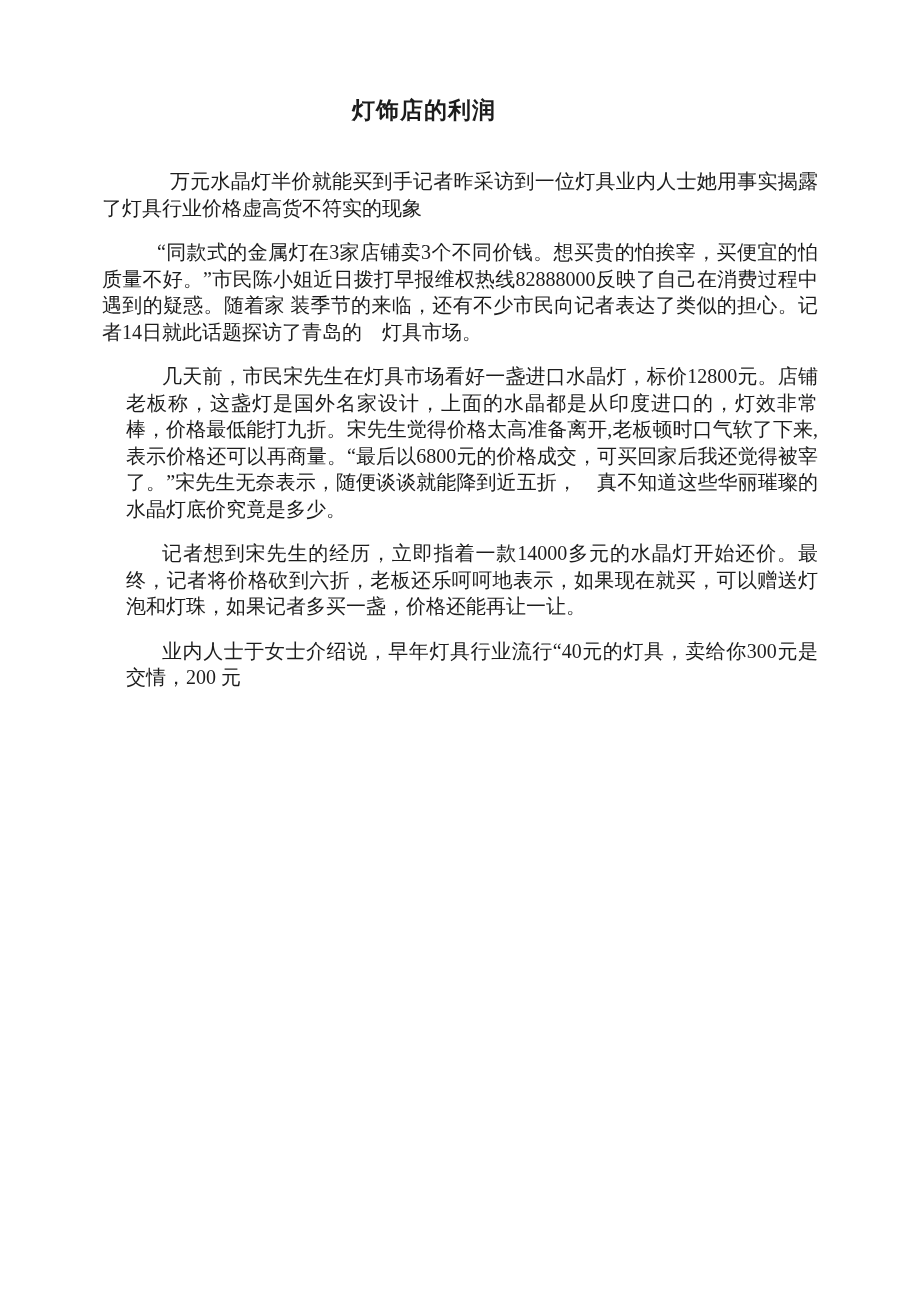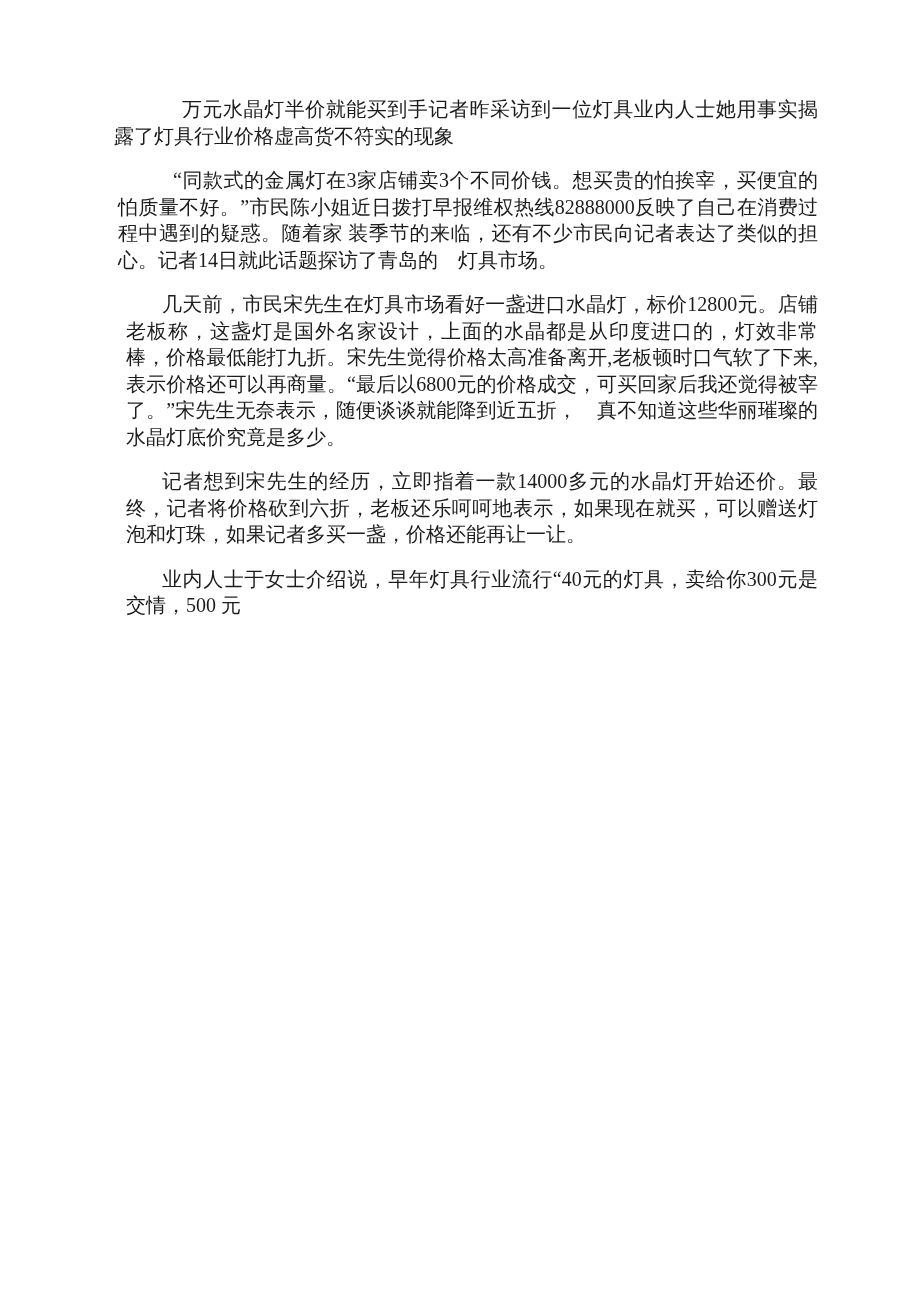--- a/index.html
+++ b/index.html
@@ -27,49 +27,50 @@
     letter-spacing: 1px;
   }
   .para {
     font-size: 20px;
     line-height: 26.5px;
     text-align: justify;
     margin: 0 0 18px 24px;
     text-indent: 36px;
   }
   .para.lead {
-    margin-left: 12px;
+    margin-left: 0;
     text-indent: 68px;
   }
   .para.second {
-    margin-left: 16px;
+    margin-left: 0;
     text-indent: 55px;
   }
   .heading {
     font-size: 20px;
     font-weight: bold;
     line-height: 26.5px;
     margin: 0 0 18px 24px;
     text-indent: 26px;
   }
 </style>
 </head>
 <body>
 
 <div class="page">
+  <h1 class="doc-title">灯饰店的利润</h1>
 
   <p class="para lead">万元水晶灯半价就能买到手记者昨采访到一位灯具业内人士她用事实揭露了灯具行业价格虚高货不符实的现象</p>
 
   <p class="para second">“同款式的金属灯在3家店铺卖3个不同价钱。想买贵的怕挨宰，买便宜的怕质量不好。”市民陈小姐近日拨打早报维权热线82888000反映了自己在消费过程中遇到的疑惑。随着家 装季节的来临，还有不少市民向记者表达了类似的担心。记者14日就此话题探访了青岛的　灯具市场。</p>
 
 
   <p class="para">几天前，市民宋先生在灯具市场看好一盏进口水晶灯，标价12800元。店铺老板称，这盏灯是国外名家设计，上面的水晶都是从印度进口的，灯效非常棒，价格最低能打九折。宋先生觉得价格太高准备离开,老板顿时口气软了下来,表示价格还可以再商量。“最后以6800元的价格成交，可买回家后我还觉得被宰了。”宋先生无奈表示，随便谈谈就能降到近五折，　真不知道这些华丽璀璨的水晶灯底价究竟是多少。</p>
 
 
 
 
 
 
   <p class="para">记者想到宋先生的经历，立即指着一款14000多元的水晶灯开始还价。最终，记者将价格砍到六折，老板还乐呵呵地表示，如果现在就买，可以赠送灯泡和灯珠，如果记者多买一盏，价格还能再让一让。</p>
 
 
-  <p class="para">业内人士于女士介绍说，早年灯具行业流行“40元的灯具，卖给你300元是交情，500 元</p>
+  <p class="para">业内人士于女士介绍说，早年灯具行业流行“40元的灯具，卖给你300元是交情，200 元</p>
 </div>
 
 </body></html>

